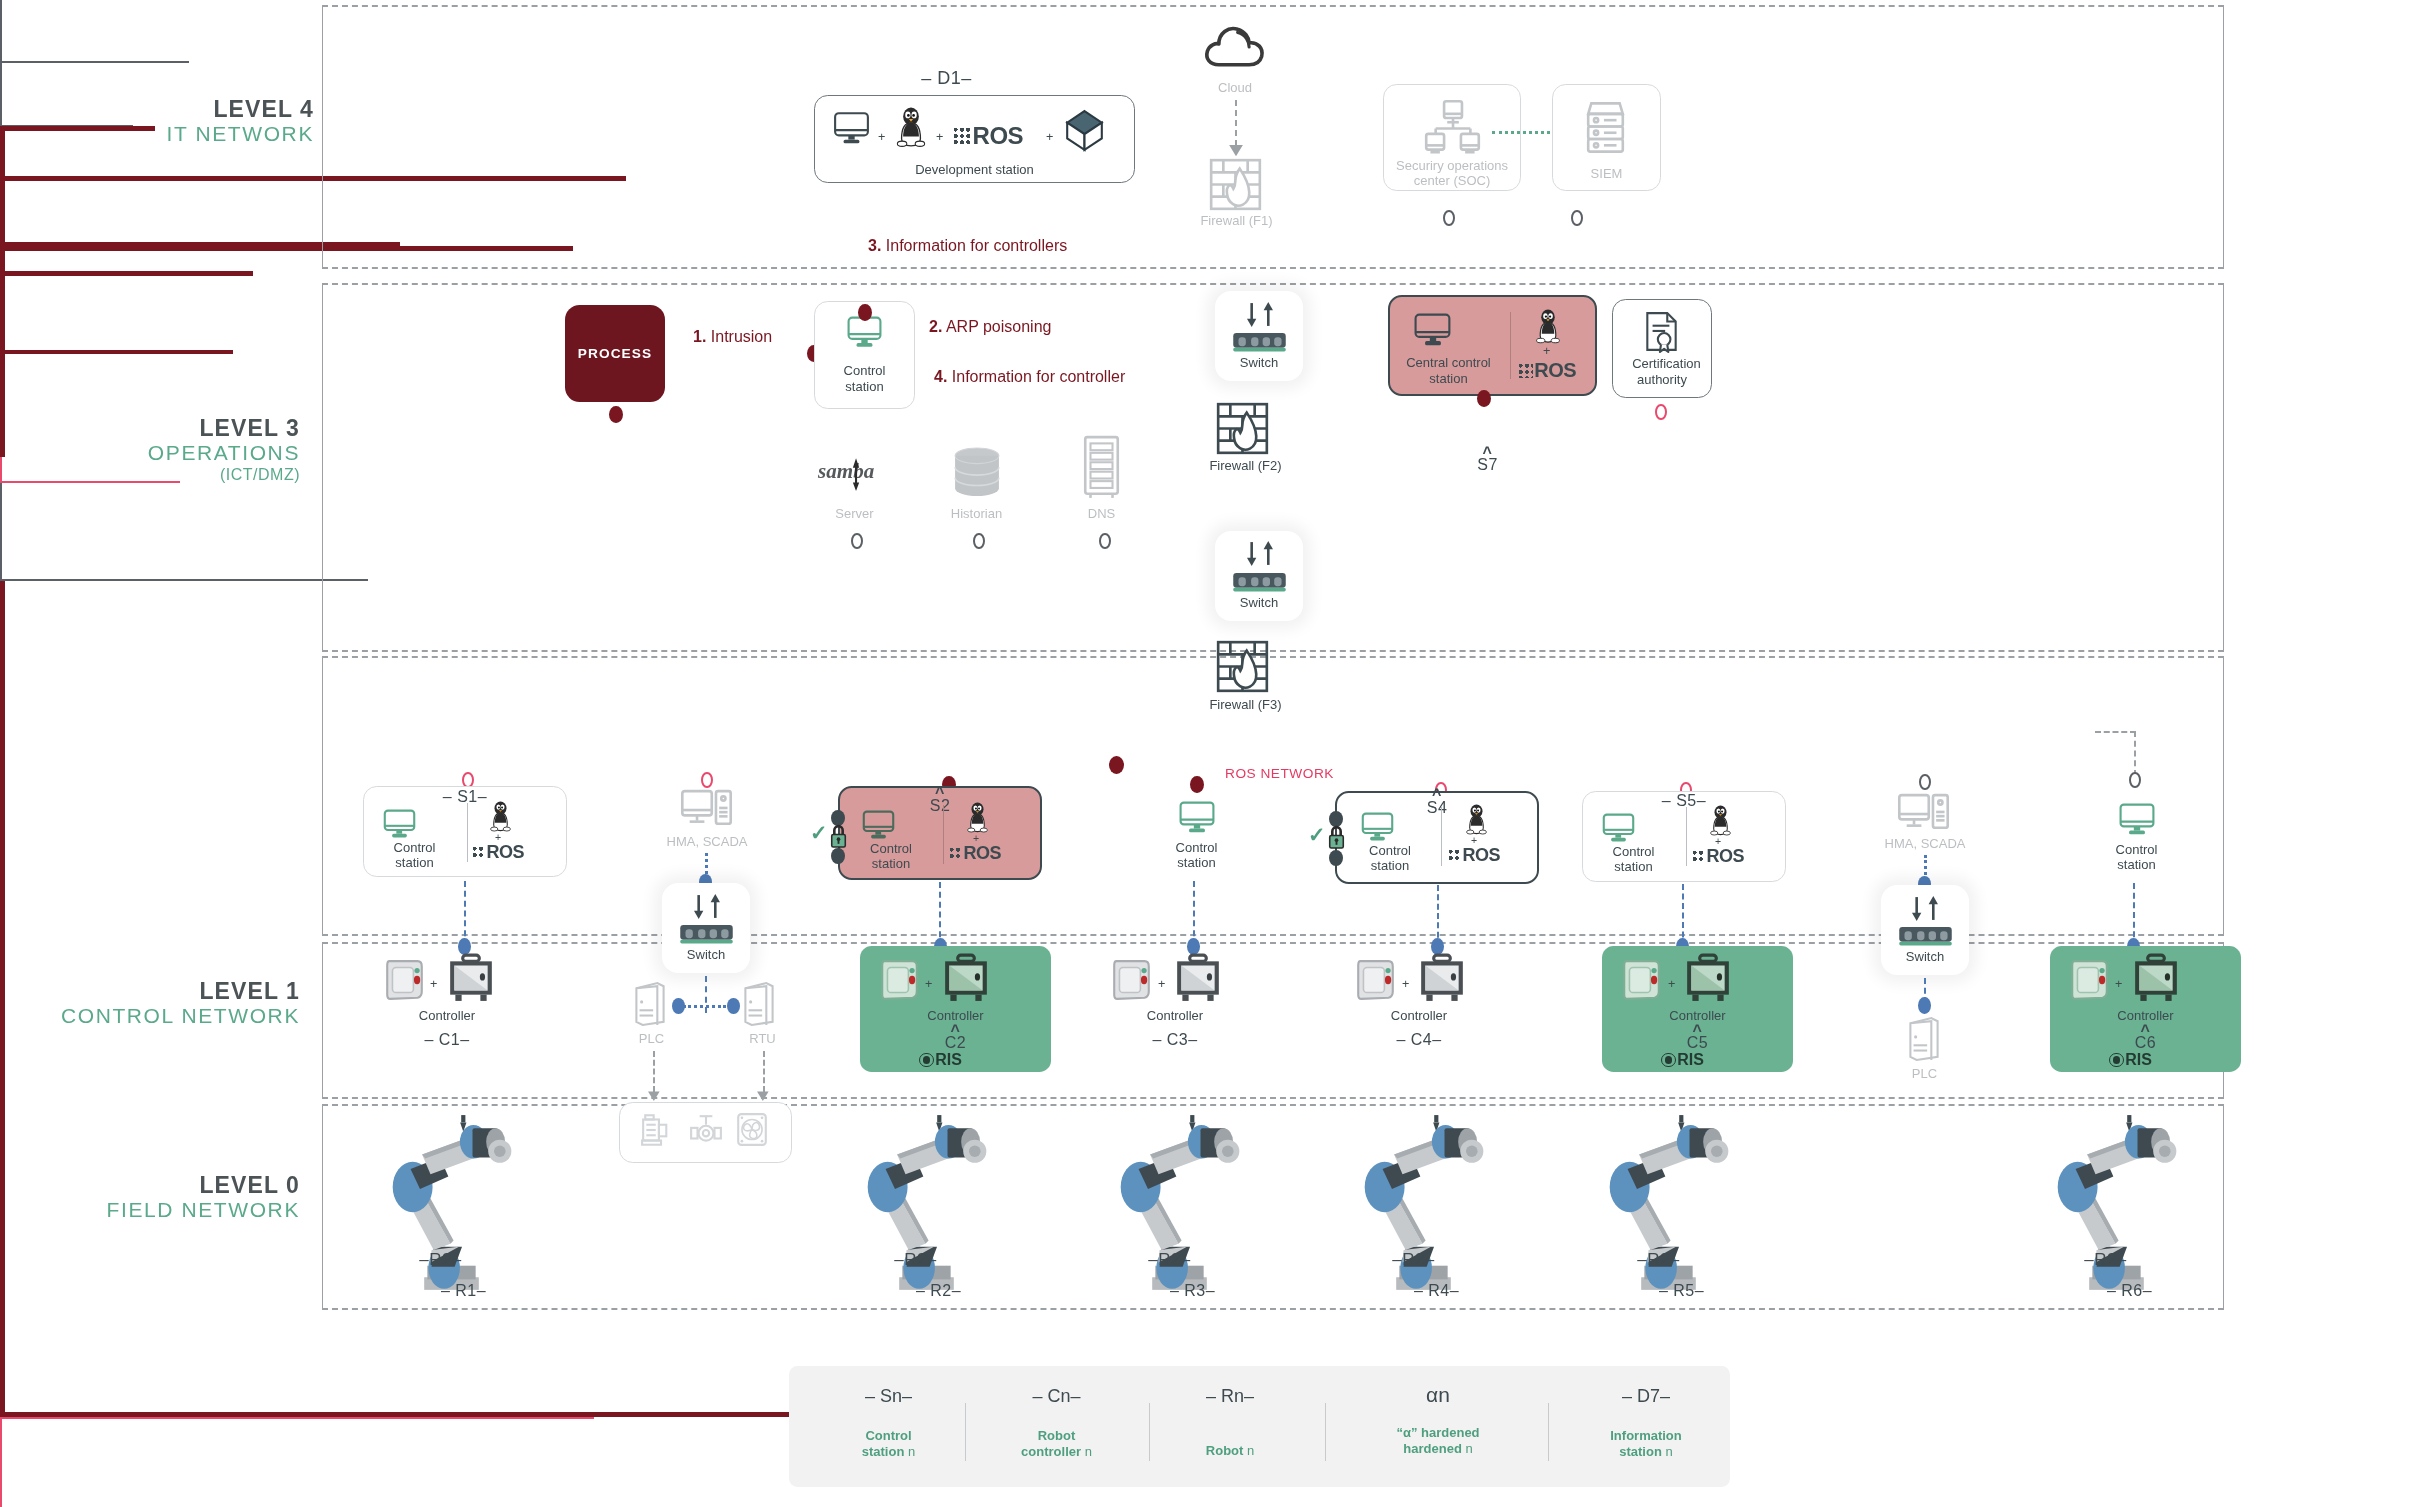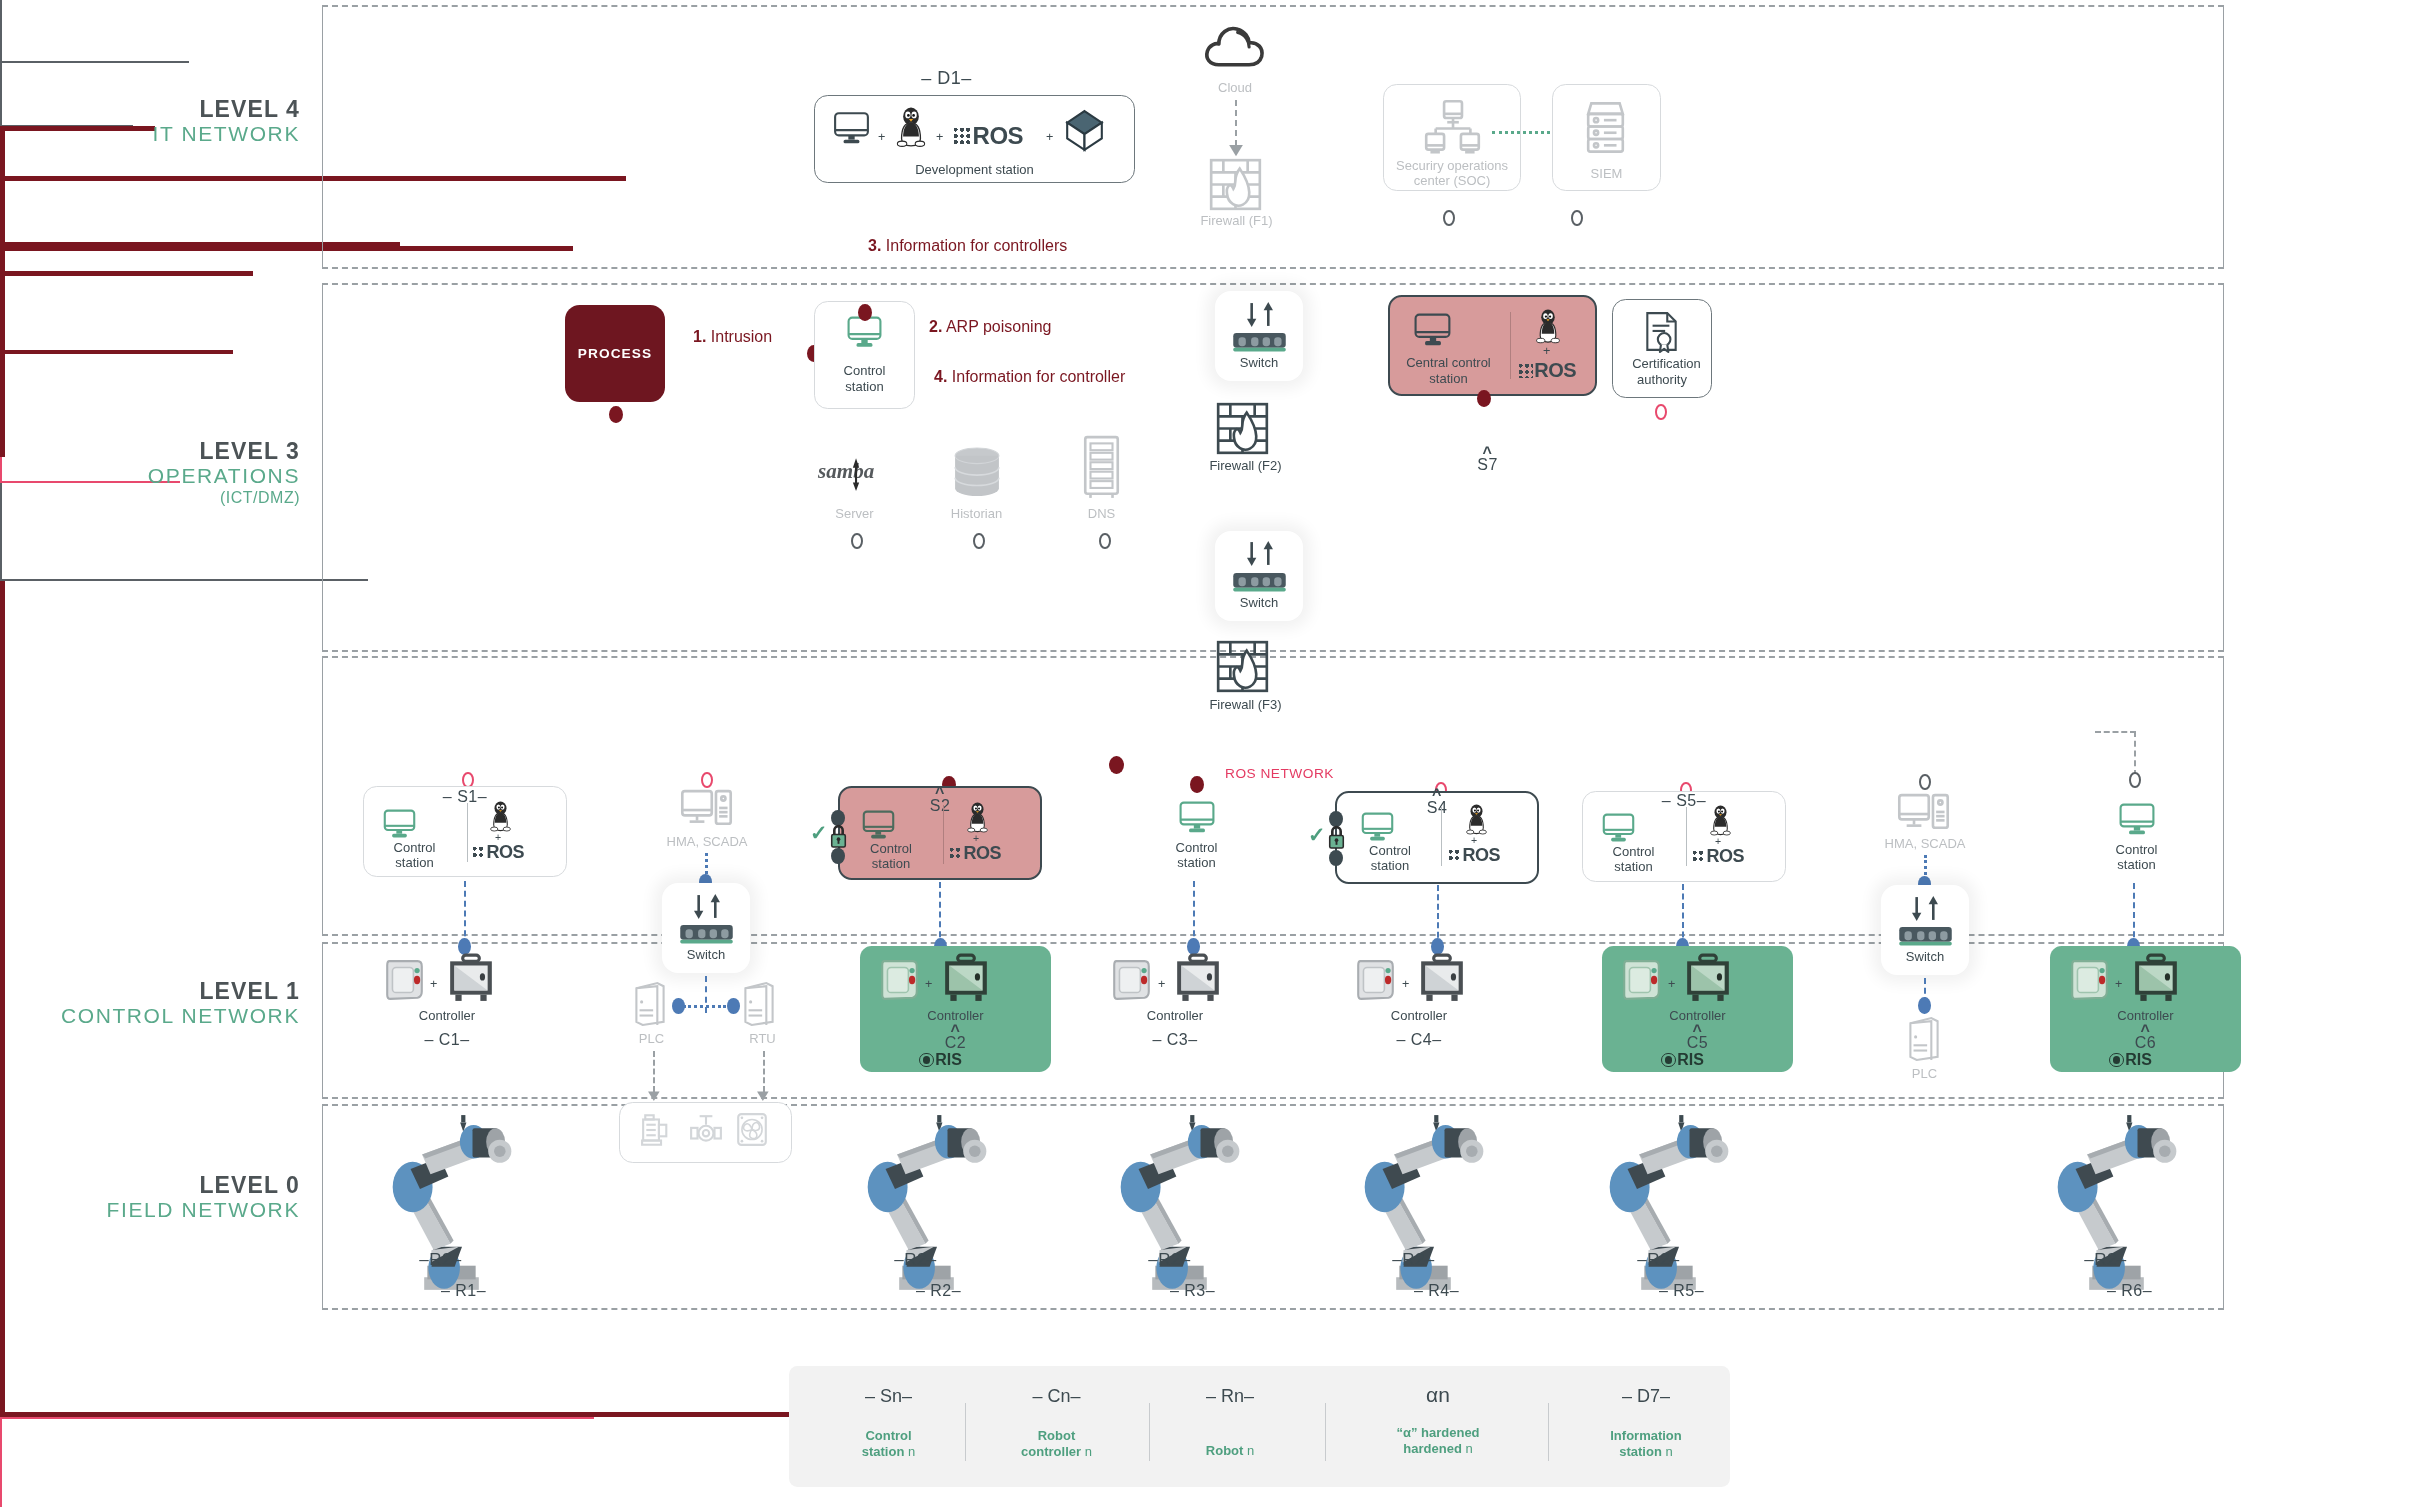--- a/index.html
+++ b/index.html
@@ -108,25 +108,25 @@
   <div class="dashh-gray" style="left:322px;top:934px;width:1902px;"></div>
 
   <div class="band band-solid" style="left:322px;top:942px;width:1902px;height:156px;border-top:none;border-bottom:none;"></div>
   <div class="dashh-gray" style="left:322px;top:942px;width:1902px;"></div>
   <div class="dashh-gray" style="left:322px;top:1097px;width:1902px;"></div>
 
   <div class="band band-solid" style="left:322px;top:1104px;width:1902px;height:205px;border-top:none;border-bottom:none;"></div>
   <div class="dashh-gray" style="left:322px;top:1104px;width:1902px;"></div>
   <div class="dashh-gray" style="left:322px;top:1308px;width:1902px;"></div>
 
-  <div class="lvl-label" style="left:53px;top:96px;width:247px;">
+  <div class="lvl-label" style="left:67px;top:96px;width:247px;">
     <div class="lvl-num">LEVEL 4</div>
     <div class="lvl-name">IT NETWORK</div>
   </div>
-  <div class="lvl-label" style="left:53px;top:438px;width:247px;">
+  <div class="lvl-label" style="left:53px;top:415px;width:247px;">
     <div class="lvl-num">LEVEL 3</div>
     <div class="lvl-name">OPERATIONS</div>
     <div class="lvl-sub">(ICT/DMZ)</div>
   </div>
   <div class="lvl-label" style="left:32px;top:978px;width:268px;">
     <div class="lvl-num">LEVEL 1</div>
     <div class="lvl-name">CONTROL NETWORK</div>
   </div>
   <div class="lvl-label" style="left:32px;top:1172px;width:268px;">
     <div class="lvl-num">LEVEL 0</div>

